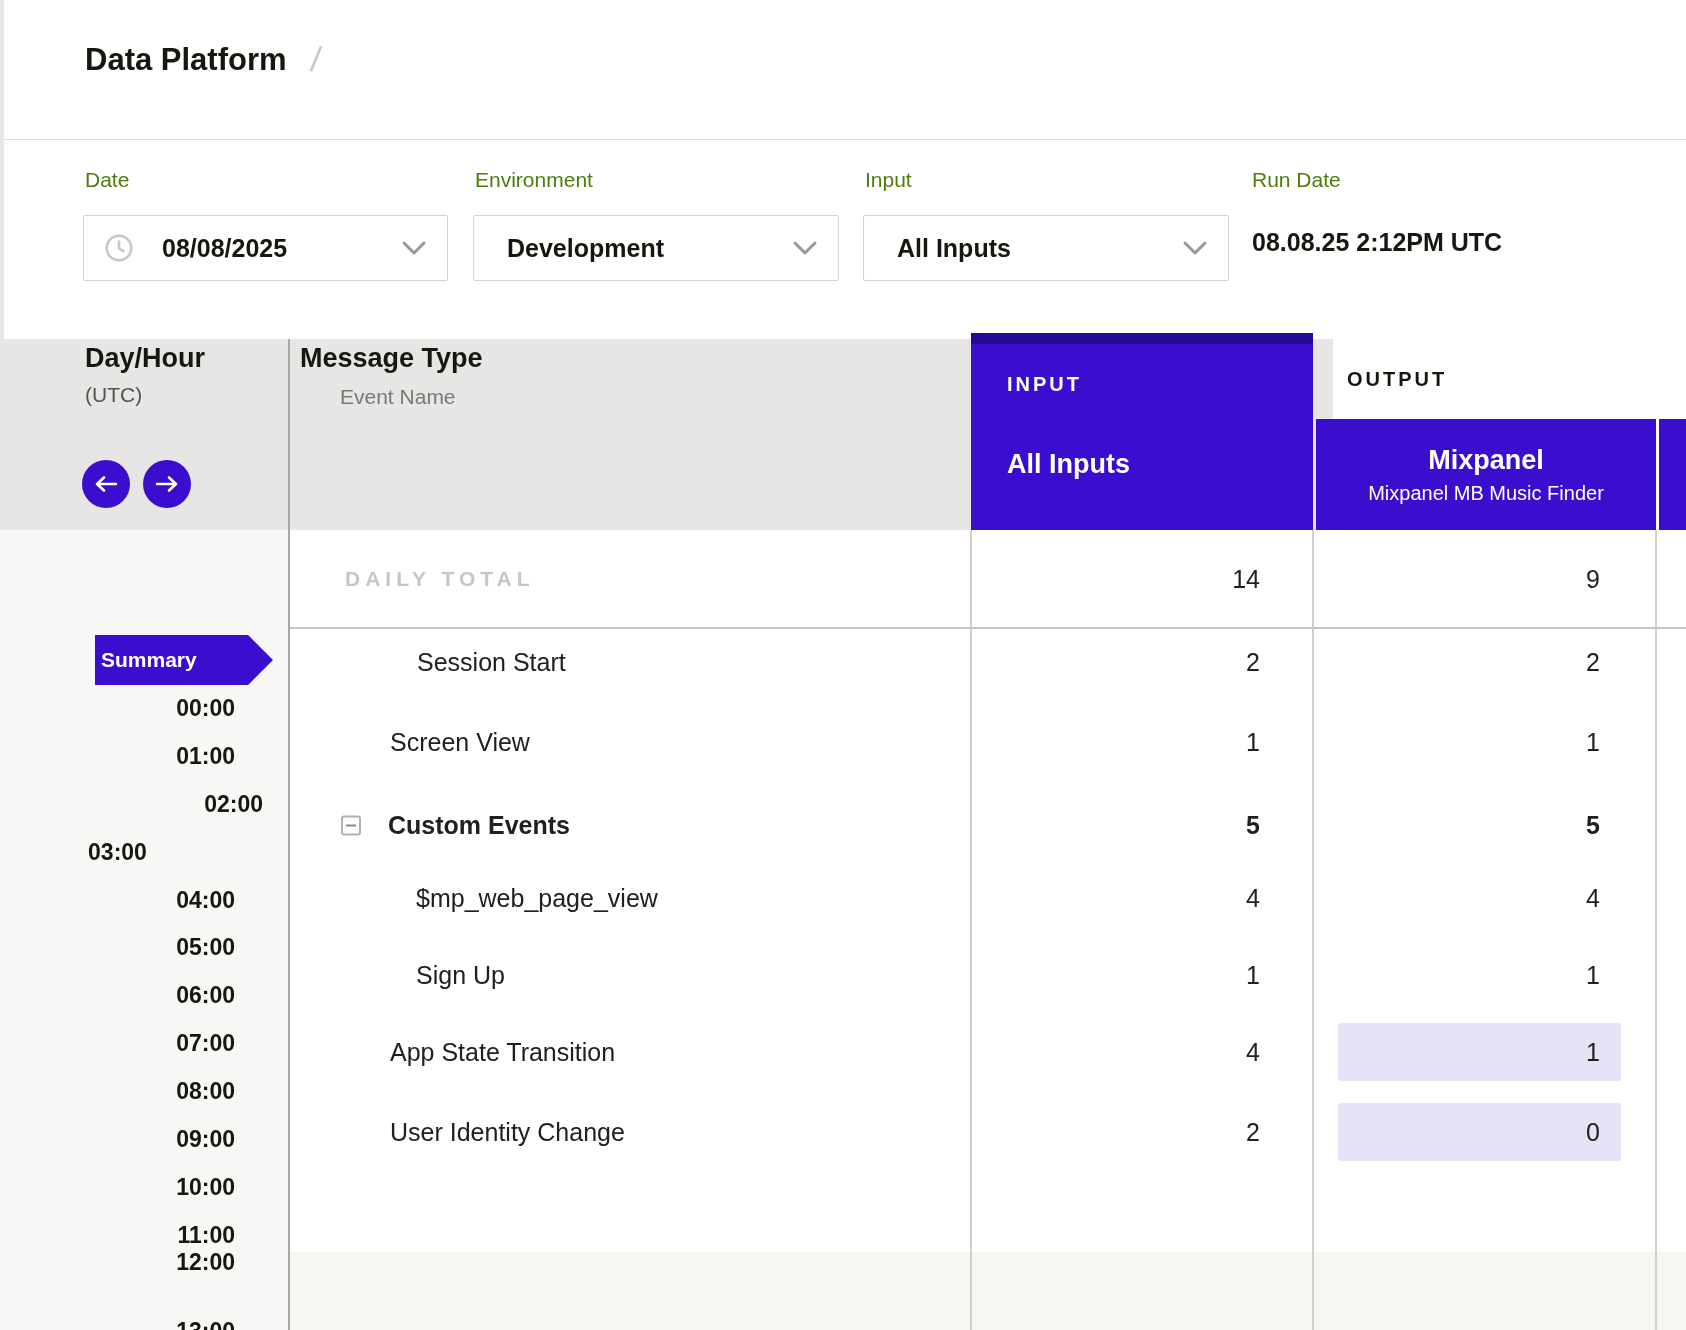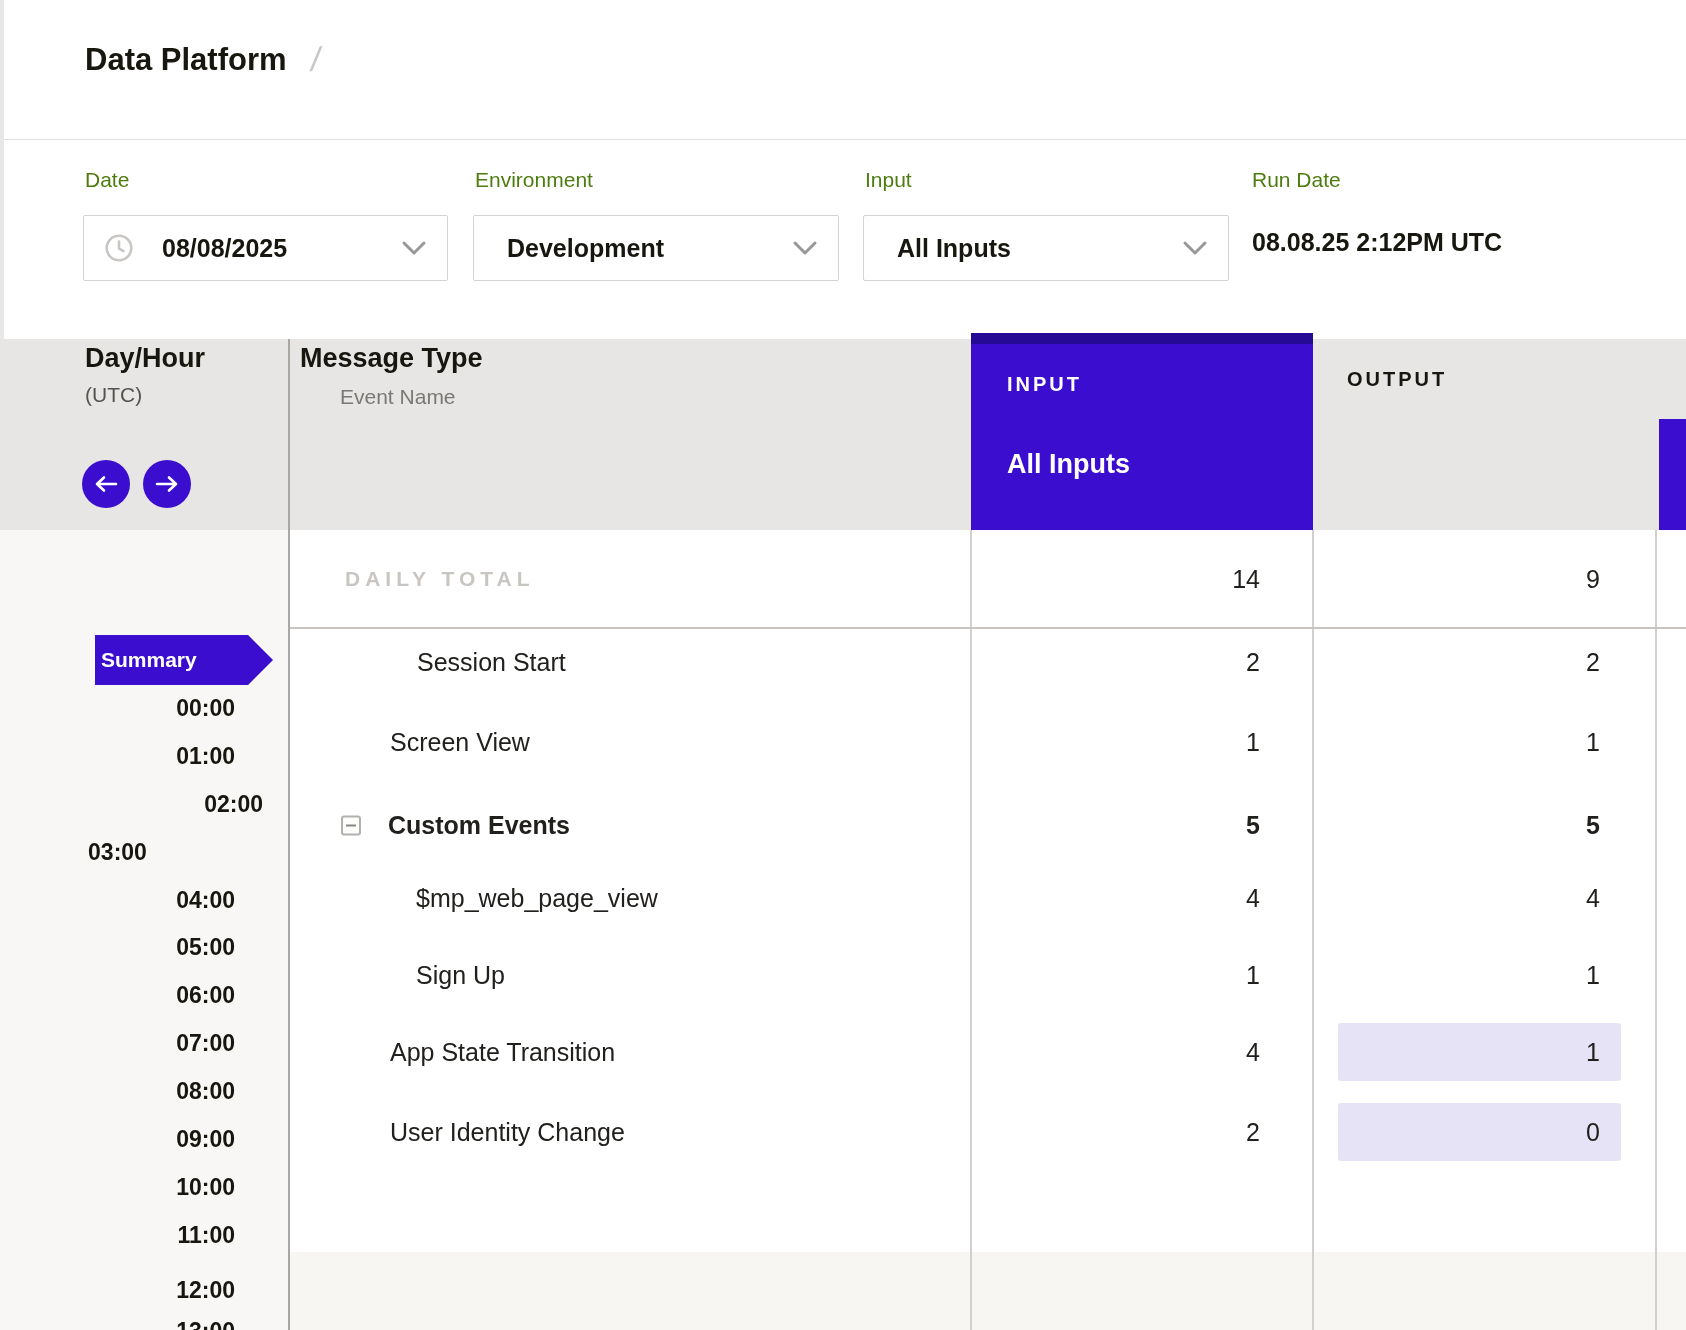--- a/index.html
+++ b/index.html
@@ -20,21 +20,21 @@
   .filters{left:4px;top:140px;width:1682px;height:199px;background:#fff;}
   .f-label{position:absolute;top:28px;font-size:21px;color:#4d7c0f;}
   .f-box{
     position:absolute;top:75px;height:66px;border:1px solid #d5d3d0;border-radius:2px;
     background:#fff;display:flex;align-items:center;box-sizing:border-box;
   }
   .f-value{font-size:25px;font-weight:700;color:#17160f;}
   .f-chevron{position:absolute;right:20px;top:50%;transform:translateY(-50%);display:flex;}
   .run-date-value{position:absolute;top:88px;font-size:25px;font-weight:700;color:#17160f;}
   
-  .head-band{left:0;top:339px;width:1686px;height:191px;background:#e8e6e4;}
+  .head-band{left:0;top:339px;width:1333px;height:191px;background:#e8e6e4;}
   .dayhour-title{left:85px;top:343px;font-size:27px;font-weight:700;color:#17160f;}
   .dayhour-sub{left:85px;top:381px;font-size:21px;color:#555350;}
   .nav-btn{
     position:absolute;top:460px;width:48px;height:48px;border-radius:50%;
     background:var(--accent,#3a0dcf);display:flex;align-items:center;justify-content:center;
     border:none;cursor:pointer;padding:0;
   }
   .msg-title{left:300px;top:343px;font-size:27px;font-weight:700;color:#17160f;}
   .msg-sub{left:340px;top:383px;font-size:21px;color:#7a7875;}
   .input-block{left:971px;top:333px;width:342px;height:197px;background:var(--accent,#3a0dcf);}
@@ -166,20 +166,24 @@
 
     <span class="abs output-label" style="top:29px;left:1347px;">OUTPUT</span>
   </section>
 
   <div class="abs input-block">
     <div class="strip"></div>
     <span class="input-label">INPUT</span>
     <span class="input-value">All Inputs</span>
   </div>
 
+  <div class="abs mixpanel-block">
+    <span class="mixpanel-name">Mixpanel</span>
+    <span class="mixpanel-sub">Mixpanel MB Music Finder</span>
+  </div>
 
   <div class="abs next-output-block"></div>
 
   <div class="abs sidebar-bg"></div>
   <div class="abs bottom-band"></div>
   <div class="abs v-sidebar"></div>
   <div class="abs v-col" style="left:970px;"></div>
   <div class="abs v-col" style="left:1312px;"></div>
   <div class="abs v-col" style="left:1655px;"></div>
 
@@ -198,21 +202,21 @@
   <span class="hour" style="top:790px;padding-left:28px;">02:00</span>
   <span class="hour" style="top:838px;text-align:center;">03:00</span>
   <span class="hour" style="top:886px;">04:00</span>
   <span class="hour" style="top:933px;">05:00</span>
   <span class="hour" style="top:981px;">06:00</span>
   <span class="hour" style="top:1029px;">07:00</span>
   <span class="hour" style="top:1077px;">08:00</span>
   <span class="hour" style="top:1125px;">09:00</span>
   <span class="hour" style="top:1173px;">10:00</span>
   <span class="hour" style="top:1221px;">11:00</span>
-  <span class="hour" style="top:1276px;">12:00</span>
+  <span class="hour" style="top:1248px;">12:00</span>
   <span class="hour" style="top:1317px;">13:00</span>
 
   <div class="row" style="top:622px;">
     <span class="row-label" style="left:390px;margin-left:27px;">Session Start</span>
     <span class="cell cell-input">2</span>
     <span class="cell cell-output">2</span>
   </div>
 
   <div class="row" style="top:702px;">
     <span class="row-label" style="left:390px;">Screen View</span>

